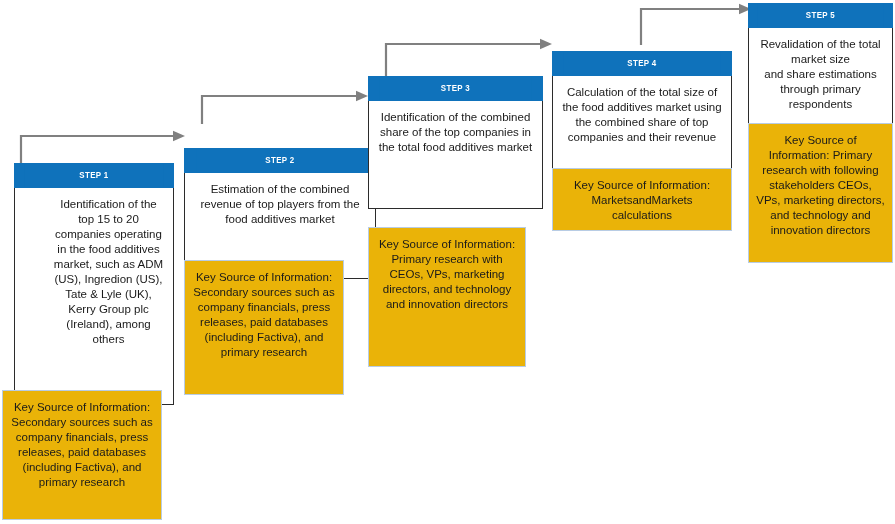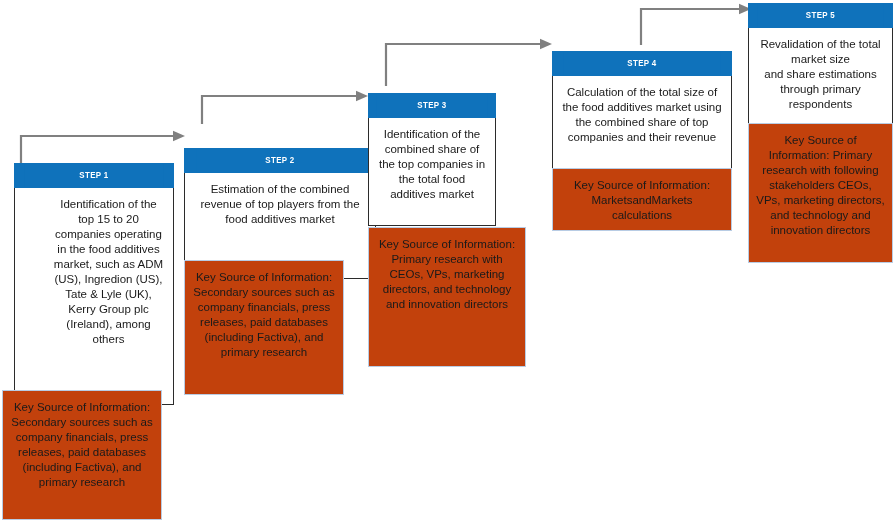--- a/index.html
+++ b/index.html
@@ -45,21 +45,21 @@
     border: 1px solid #2b2b2b;
     border-top: none;
     box-sizing: border-box;
     font-size: 11.5px;
     line-height: 15px;
     color: #1a1a1a;
     text-align: center;
     padding: 9px 7px 6px 7px;
   }
   .key-source {
-    background: #c2410c;
+    background: #eab308;
     border: 1px solid #b8cce4;
     box-sizing: border-box;
     font-size: 11.5px;
     line-height: 15px;
     color: #1a1a1a;
     text-align: center;
     padding: 9px 7px 6px 7px;
   }
   
   .conn {
@@ -109,21 +109,21 @@
   <div class="key-source" style="position:absolute; left:2px; top:390px; width:160px; height:130px;">Key Source of Information: Secondary sources such as company financials, press releases, paid databases (including Factiva), and primary research</div>
 
   <div class="step-col" style="left:184px; top:128px; width:192px;margin-top:20px;">
     <div class="step-header-wrap">
       <div class="step-header">STEP 2</div>
     </div>
     <div class="step-body" style="height:106px;">Estimation of the combined revenue of top players from the food additives market</div>
   </div>
   <div class="key-source" style="position:absolute; left:184px; top:260px; width:160px; height:135px;">Key Source of Information: Secondary sources such as company financials, press releases, paid databases (including Factiva), and primary research</div>
 
-  <div class="step-col" style="left:368px; top:93px; width:128px;">
+  <div class="step-col" style="left:368px; top:76px; width:175px;">
     <div class="step-header-wrap">
       <div class="step-header">STEP 3</div>
     </div>
     <div class="step-body" style="height:108px;text-align:center;">Identification of the combined share of the top companies in the total food additives market</div>
   </div>
   <div class="key-source" style="position:absolute; left:368px; top:227px; width:158px; height:140px;">Key Source of Information: Primary research with CEOs, VPs, marketing directors, and technology and innovation directors</div>
 
   <div class="step-col" style="left:552px; top:43px; width:180px;margin-top:8px;">
     <div class="step-header-wrap">
       <div class="step-header">STEP 4</div>

